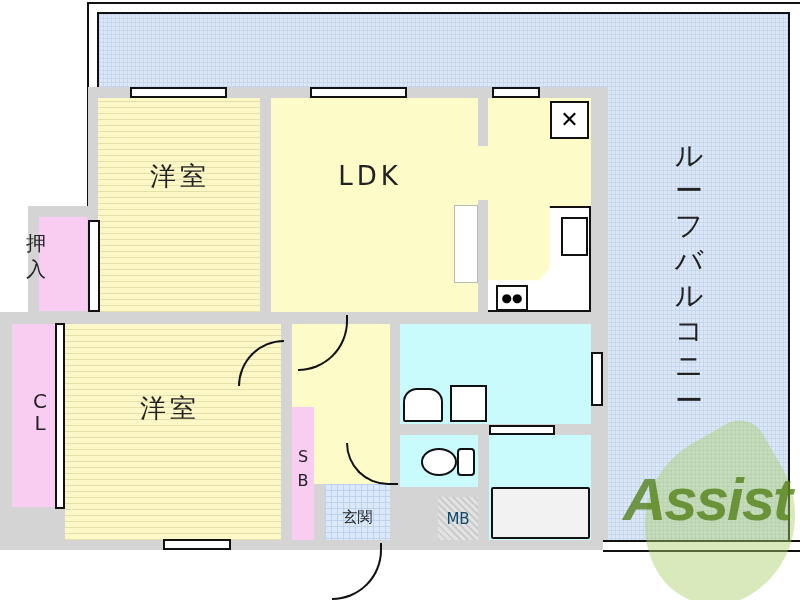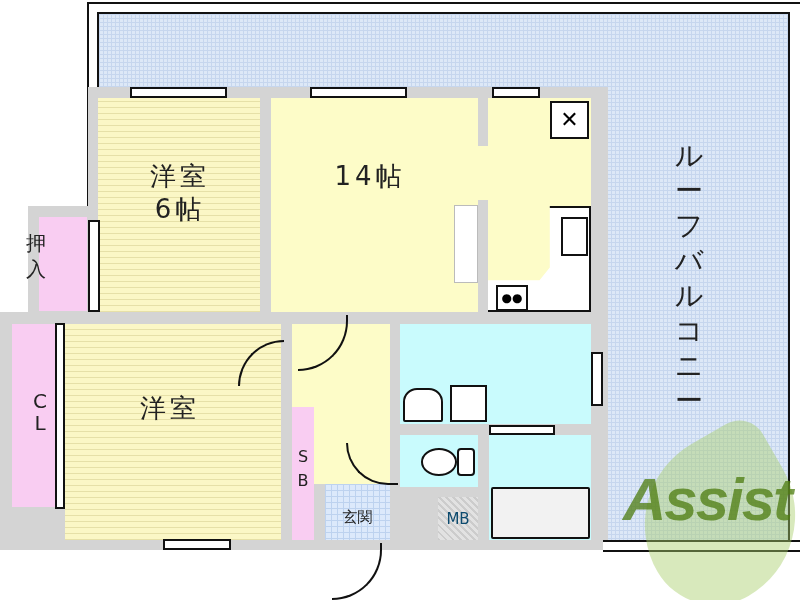--- a/index.html
+++ b/index.html
@@ -30,36 +30,35 @@
 
 <div class="abs wall" style="left:88px;top:87px;width:520px;height:163px;"></div>
 <div class="abs wall" style="left:0;top:250px;width:608px;height:300px;"></div>
 <div class="abs wall" style="left:28px;top:206px;width:62px;height:110px;"></div>
 <div class="abs" style="left:0;top:250px;width:28px;height:62px;background:#fff;"></div>
 <div class="abs wall" style="left:603px;top:540px;width:197px;height:12px;background:#fff;border-top:2px solid #111;border-bottom:2px solid #111;"></div>
 
 <div class="abs western" style="left:98px;top:98px;width:162px;height:214px;"></div>
 <div class="abs label" style="left:110px;top:160px;width:140px;font-size:26px;">
   <div>洋室</div>
-  <div>6帖</div>
 </div>
 
 <div class="abs pink" style="left:39px;top:217px;width:48px;height:94px;"></div>
 <div class="abs label" style="left:24px;top:230px;width:24px;font-size:20px;letter-spacing:0;word-break:break-all;line-height:1.3;">押入</div>
 <div class="abs blk" style="left:88px;top:220px;width:12px;height:92px;background:#fff;"></div>
 
 <div class="abs ldk" style="left:271px;top:98px;width:207px;height:214px;"></div>
 <div class="abs ldk" style="left:478px;top:98px;width:113px;height:110px;"></div>
 <div class="abs wall" style="left:478px;top:98px;width:10px;height:48px;"></div>
 <div class="abs ldk" style="left:488px;top:146px;width:70px;height:136px;"></div>
 <div class="abs wall" style="left:478px;top:200px;width:10px;height:112px;"></div>
 <div class="abs" style="left:488px;top:206px;width:103px;height:106px;background:#fff;border:2px solid #111;border-left:none;clip-path:polygon(60% 0,100% 0,100% 100%,0 100%,0 70%,50% 70%,60% 58%);"></div>
 <div class="abs" style="left:454px;top:205px;width:24px;height:78px;background:#fff;border:1px solid #bbb;"></div>
 <div class="abs label" style="left:290px;top:160px;width:160px;font-size:26px;">
-  <div>14帖</div>
+  <div>LDK</div>
 </div>
 <div class="abs blk" style="left:550px;top:101px;width:39px;height:38px;background:#fff;text-align:center;font-size:22px;line-height:34px;">✕</div>
 <div class="abs blk" style="left:561px;top:217px;width:27px;height:39px;background:#fff;"></div>
 <div class="abs blk" style="left:496px;top:285px;width:32px;height:26px;background:#fff;font-size:12px;text-align:center;line-height:22px;">●●</div>
 
 <div class="abs western" style="left:65px;top:324px;width:216px;height:216px;"></div>
 <div class="abs label" style="left:100px;top:392px;width:140px;font-size:26px;">
   <div>洋室</div>
 </div>
 

